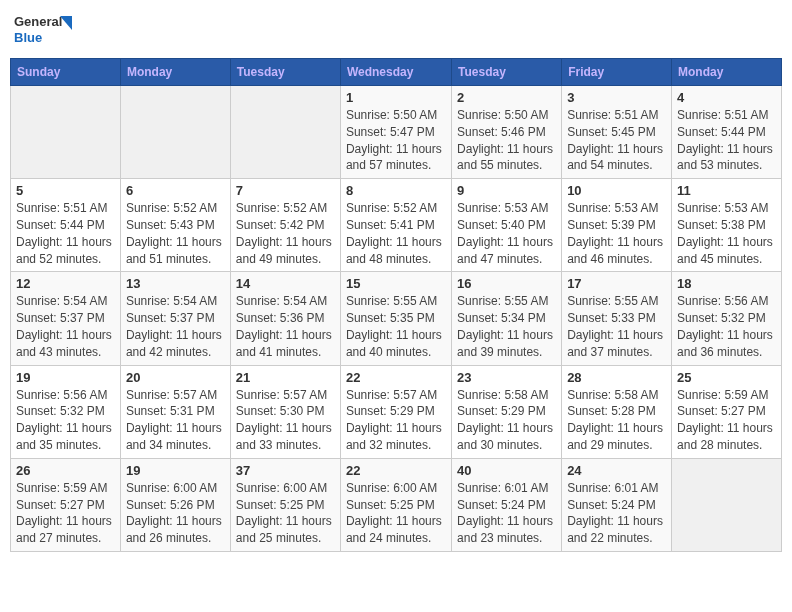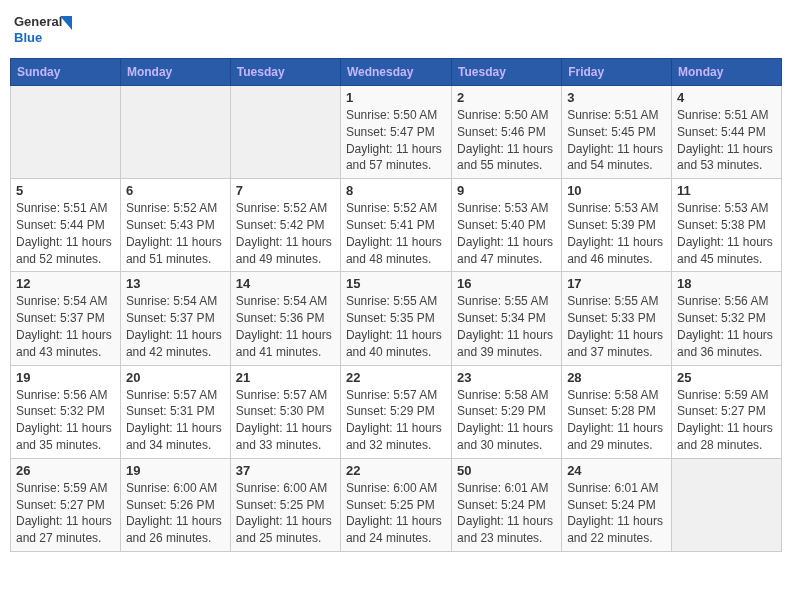--- a/index.html
+++ b/index.html
@@ -290,21 +290,21 @@
 Sunset: 5:25 PM
 Daylight: 11 hours and 25 minutes.</div>
         </td>
         <td>
           <span class="day-number">22</span>
           <div class="day-info" style="white-space: pre-line;">Sunrise: 6:00 AM
 Sunset: 5:25 PM
 Daylight: 11 hours and 24 minutes.</div>
         </td>
         <td>
-          <span class="day-number">50</span>
+          <span class="day-number">40</span>
           <div class="day-info" style="white-space: pre-line;">Sunrise: 6:01 AM
 Sunset: 5:24 PM
 Daylight: 11 hours and 23 minutes.</div>
         </td>
         <td>
           <span class="day-number">24</span>
           <div class="day-info" style="white-space: pre-line;">Sunrise: 6:01 AM
 Sunset: 5:24 PM
 Daylight: 11 hours and 22 minutes.</div>
         </td>

